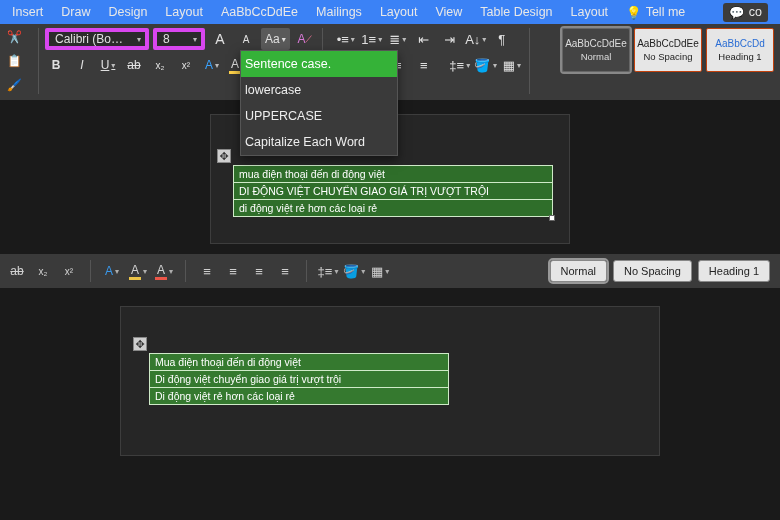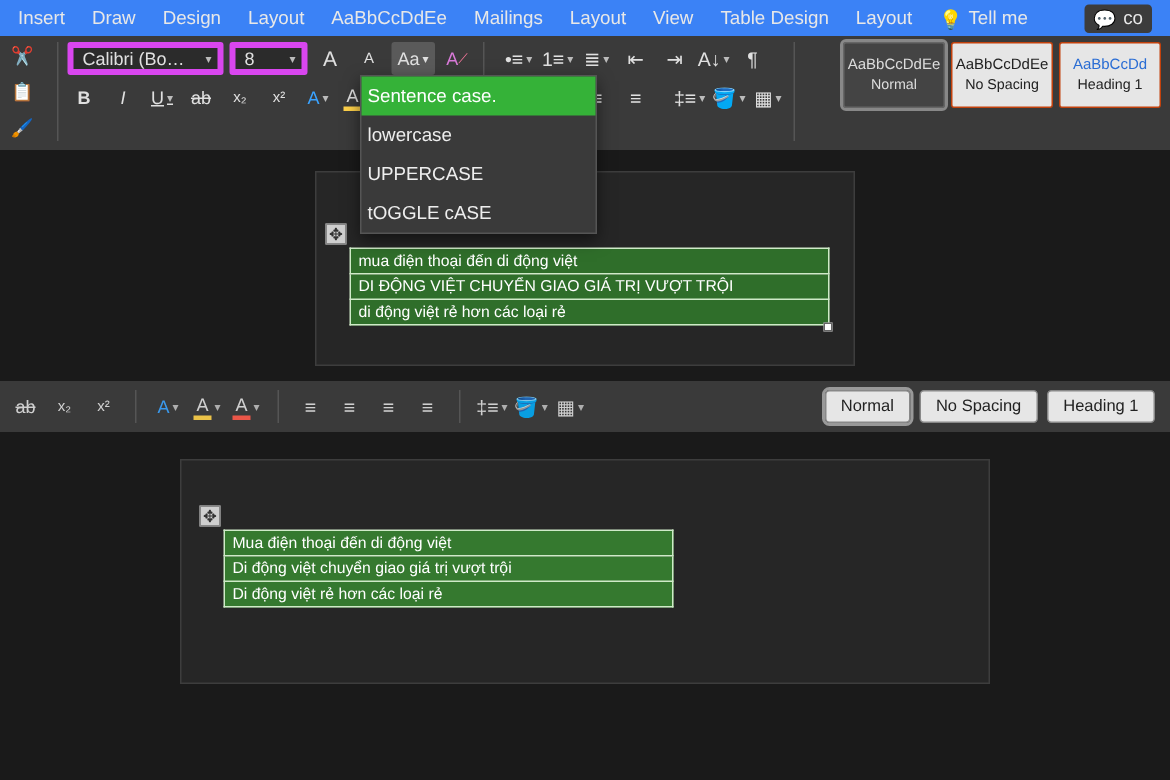--- a/index.html
+++ b/index.html
@@ -171,21 +171,21 @@
     <div class="style-card heading">
       <div class="prev">AaBbCcDd</div>
       <div class="lab">Heading 1</div>
     </div>
   </div>
 
   <div class="dropdown">
     <div class="item hi">Sentence case.</div>
     <div class="item">lowercase</div>
     <div class="item">UPPERCASE</div>
-    <div class="item">tOGGLE cASE</div>
+    <div class="item">Capitalize Each Word</div>
   </div>
 </div>
 
 <div class="page-area">
   <div class="page">
     <div class="tblwrap">
       <div class="move-handle" style="top:-16px;left:-16px;">✥</div>
       <table class="greentbl">
         <tbody>
             <tr>

